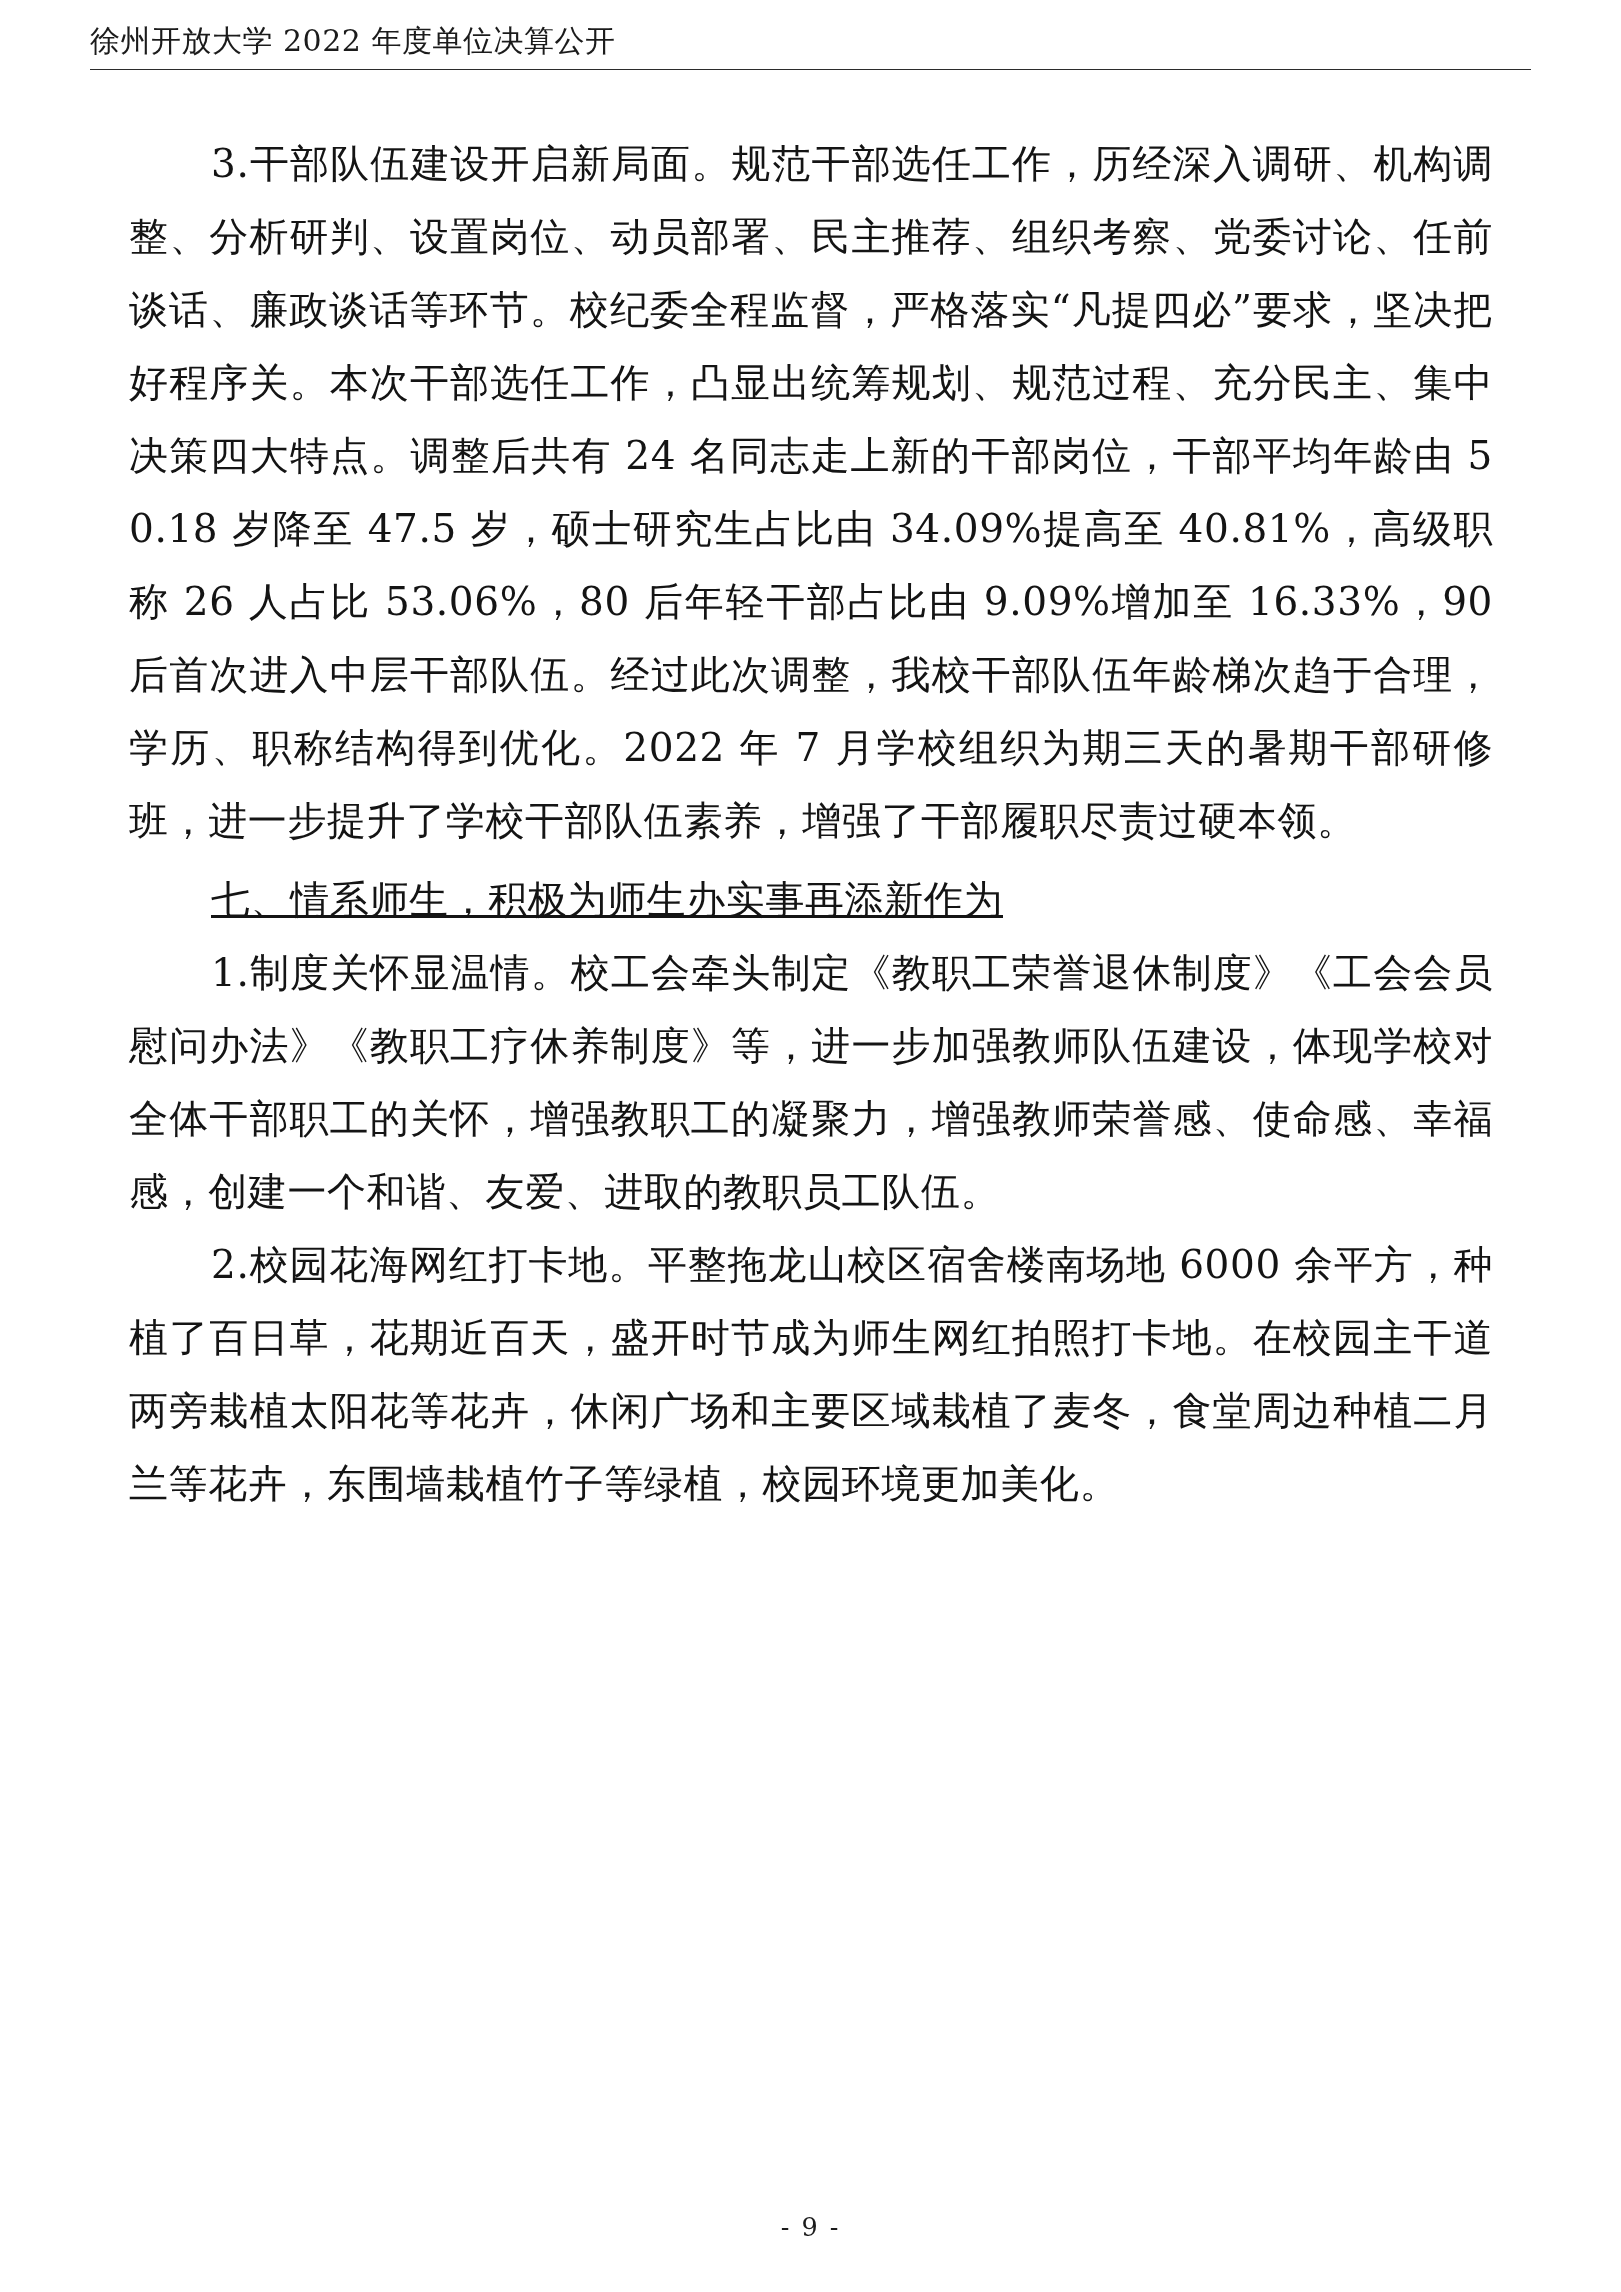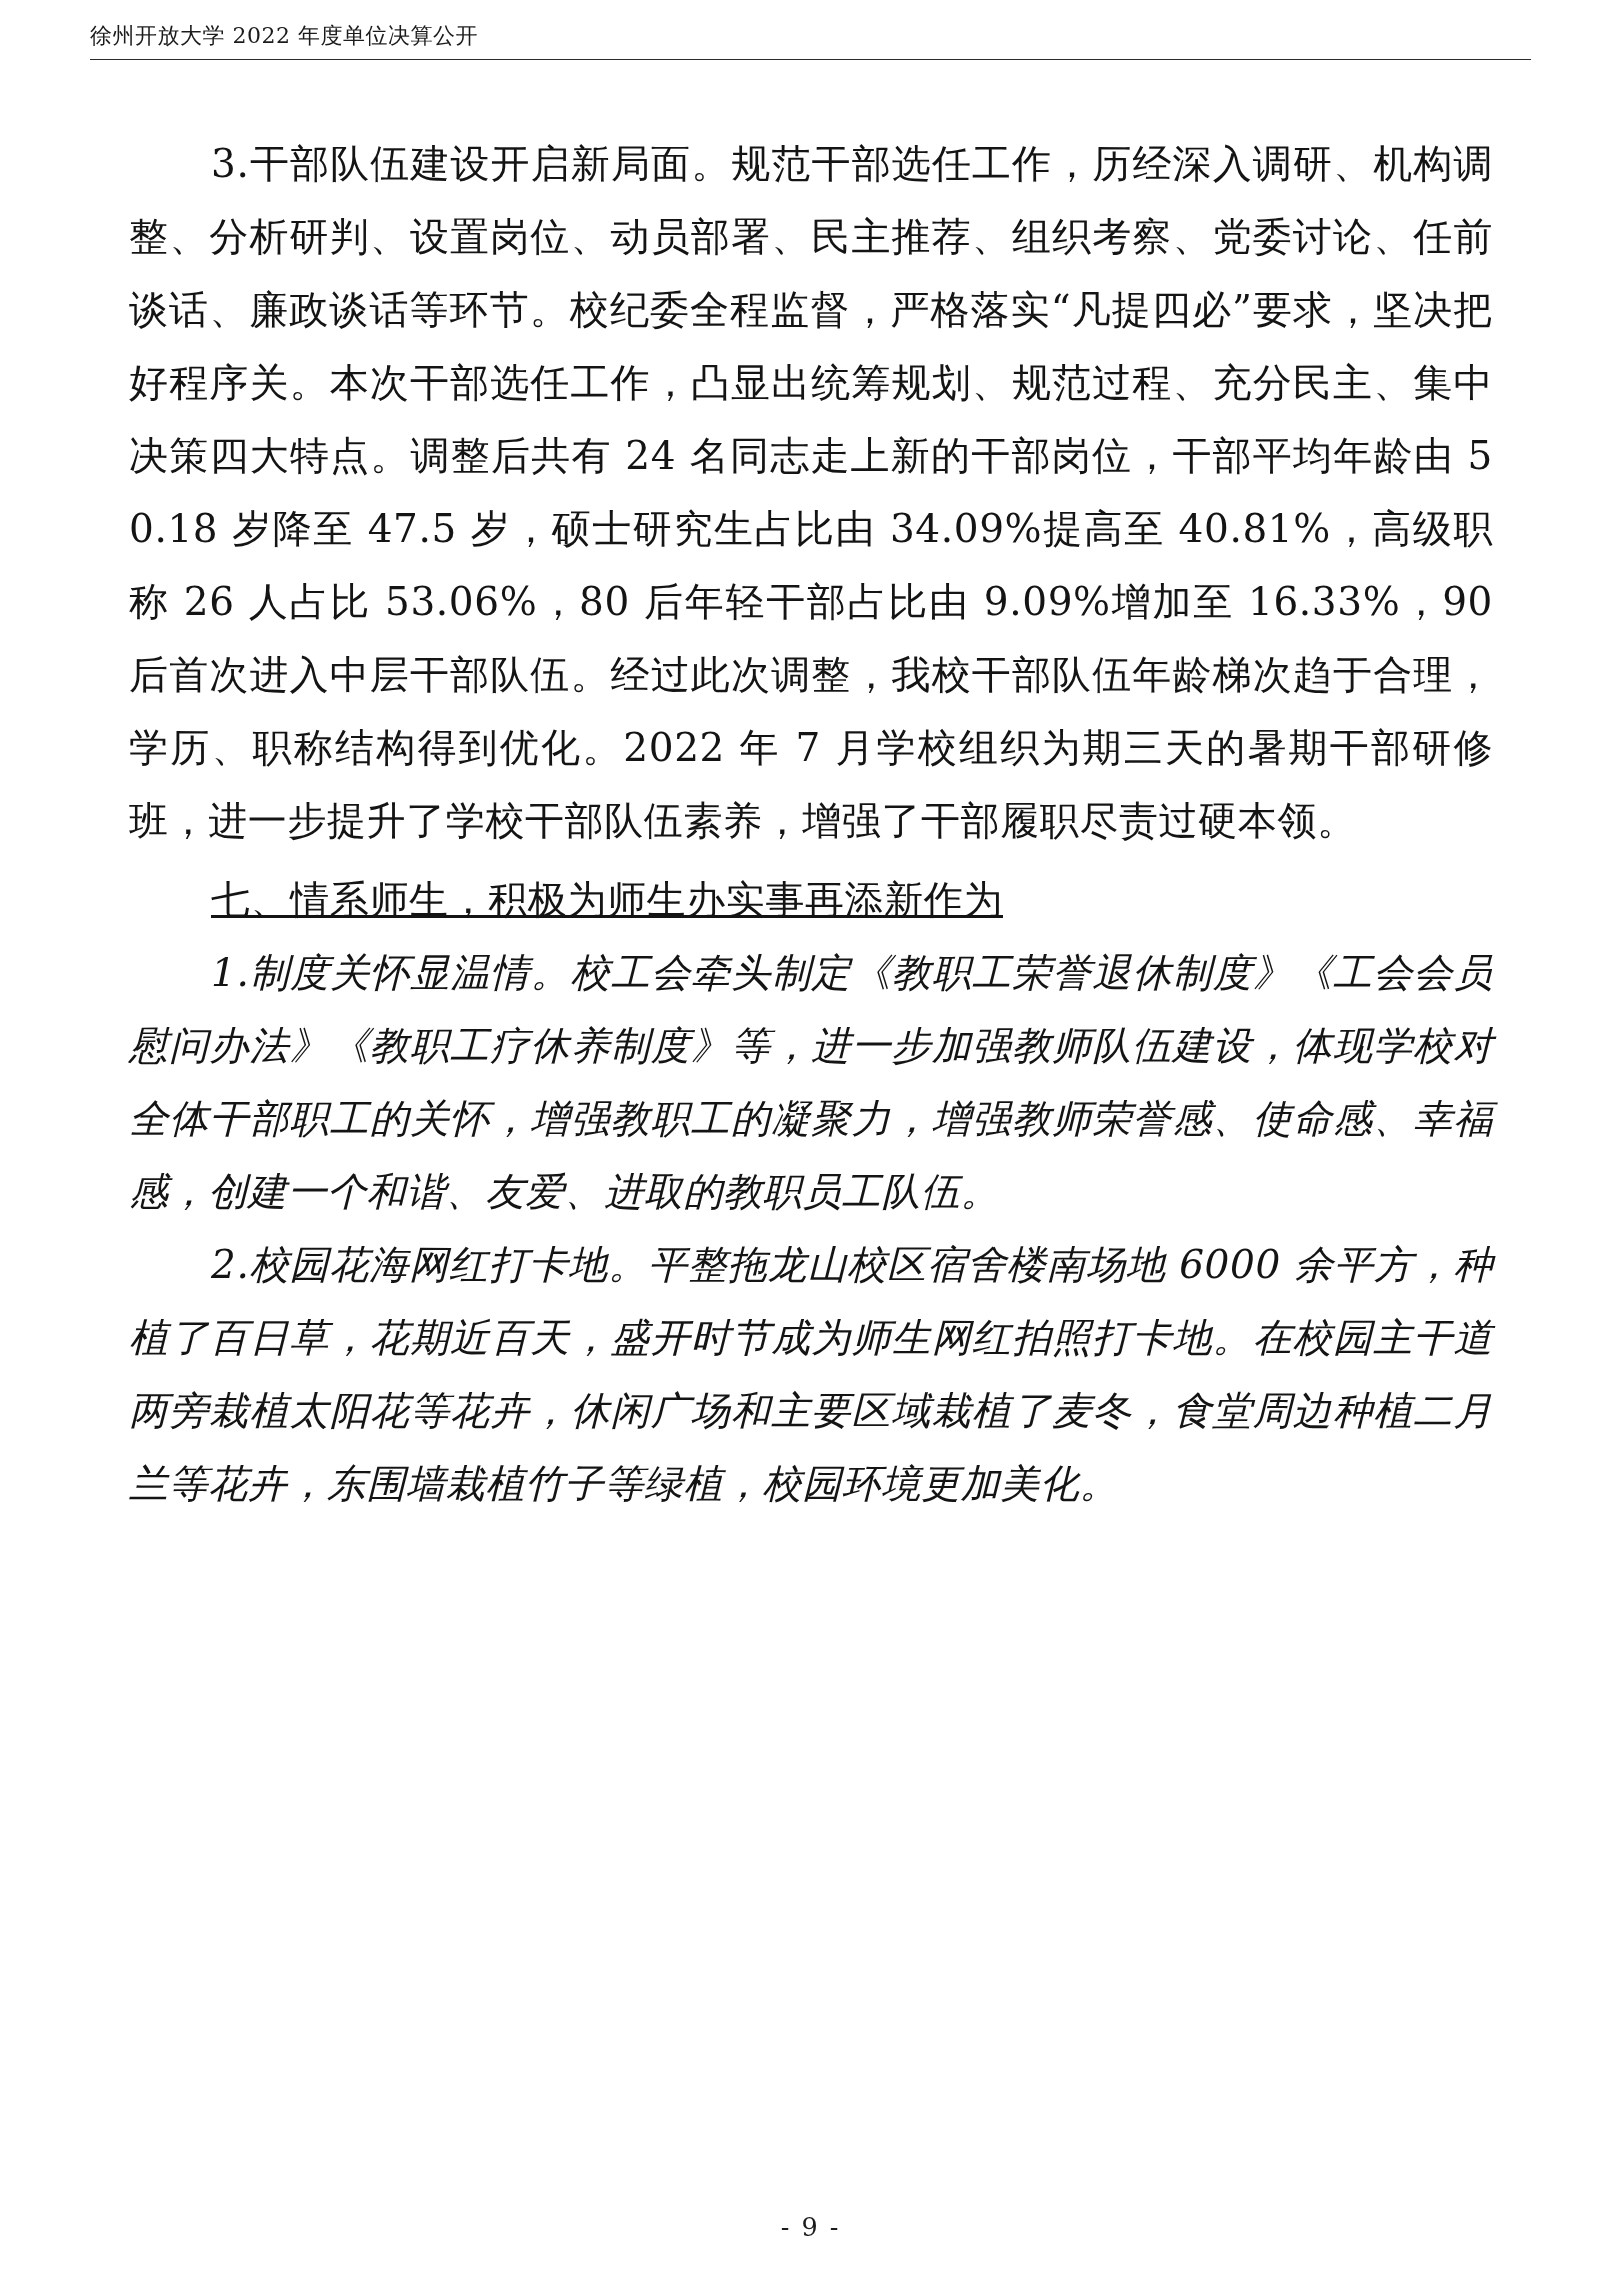--- a/index.html
+++ b/index.html
@@ -22,21 +22,21 @@
   .doc-header {
     position: absolute;
     top: 21.6px;
     left: 90px;
     width: 1441px;
     box-sizing: border-box;
   }
 
   .doc-header-text {
     font-family: "DejaVu Serif", "Liberation Serif", serif;
-    font-size: 22px;
+    font-size: 30px;
     line-height: 1.25;
     color: #1b1b1b;
     letter-spacing: 0.5px;
     white-space: nowrap;
   }
 
   .doc-header-rule {
     margin-top: 9.8px;
     border-bottom: 1.6px solid #2b2b2b;
     width: 100%;
@@ -59,21 +59,20 @@
     text-align: justify;
     text-justify: inter-character;
     text-indent: 82px;
     margin: 0 0 0 0;
     letter-spacing: 0.6px;
     word-break: break-all;
   }
 
   .para + .para {
     margin-top: 0px;
-    font-style: italic;
   }
 
   .para.heading {
     text-indent: 82px;
     text-decoration: underline;
   }
 
   
   .gap-sm { height: 5.9px; }
 

